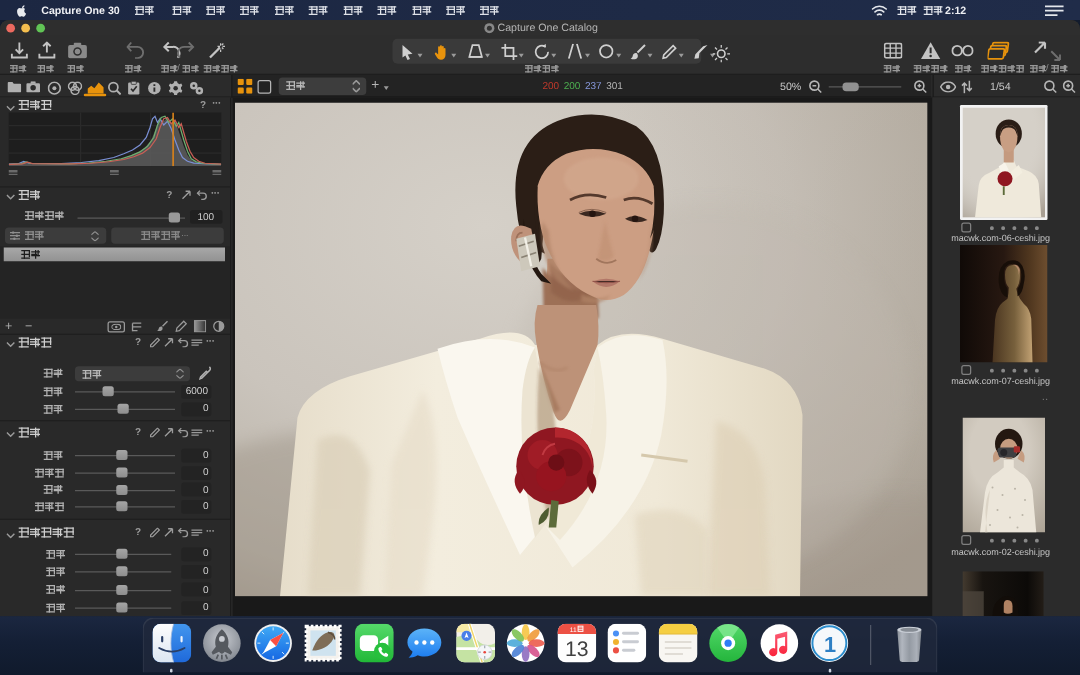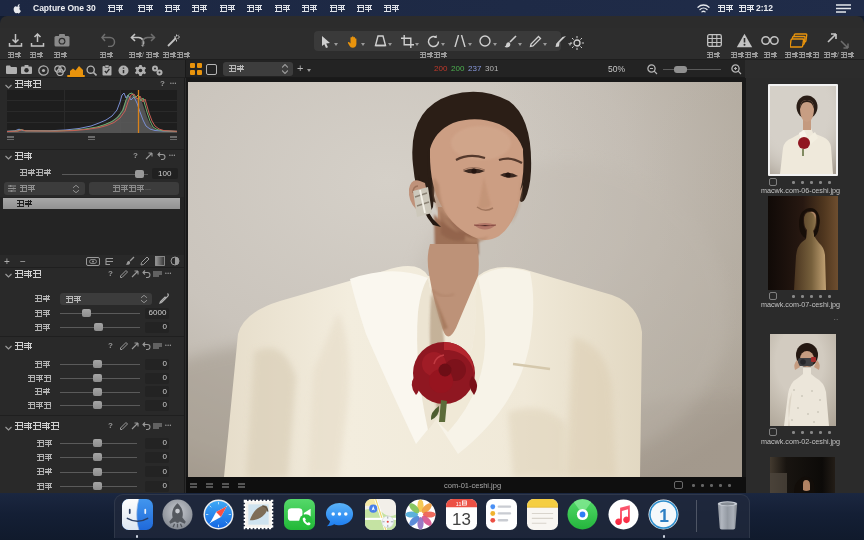--- a/index.html
+++ b/index.html
@@ -47,20 +47,30 @@
 <div class="ab" style="left:718px;top:4.5px;color:#e4e7ec;"><i class="z" style="width:7px;height:7px"></i><i class="z b" style="width:7px;height:7px"></i></div>
 <div class="ab" style="left:739px;top:4.5px;color:#e4e7ec;"><i class="z" style="width:7px;height:7px"></i><i class="z b" style="width:7px;height:7px"></i></div>
 <div class="ab" style="left:756px;top:4px;font-size:8.5px;color:#eceef2;font-weight:600;">2:12</div>
 <svg class="ab" style="left:836px;top:4px" width="15" height="9" viewBox="0 0 15 9">
 <g stroke="#e4e7ec" stroke-width="1.4">
         <path d="M0 1h15M0 4.5h15M0 8h10"></path>
       </g>
     </svg>
 </div>
 <div class="ab" style="left:0;top:16px;width:864px;height:477px;background:#2c2c2c;border-radius:7px 7px 0 0;overflow:hidden">
+<div class="ab" style="left:0;top:0;width:864px;height:12px;background:#2e2e2e">
+<div class="ab" style="left:5.0px;top:2.5px;width:7px;height:7px;border-radius:50%;background:#ed6a5f"></div>
+<div class="ab" style="left:17.0px;top:2.5px;width:7px;height:7px;border-radius:50%;background:#f5bf4e"></div>
+<div class="ab" style="left:29.0px;top:2.5px;width:7px;height:7px;border-radius:50%;background:#61c455"></div>
+<svg class="ab" style="left:387px;top:1.5px" width="9" height="9" viewBox="0 0 9 9">
+<circle cx="4.5" cy="4.5" r="4" fill="#888"></circle>
+        <circle cx="4.5" cy="4.5" r="2" fill="#333"></circle>
+      </svg>
+<div class="ab" style="left:398px;top:2px;font-size:8.5px;color:#b4b4b4;font-weight:400;">Capture One Catalog</div>
+</div>
 <div class="ab" style="left:0;top:12px;width:864px;height:32px;background:#2d2d2d;border-bottom:1px solid #1e1e1e">
 <svg class="ab" style="left:8px;top:5px" width="15" height="15" viewBox="0 0 15 15">
 <g stroke="#c3c3c3" stroke-width="1.5" fill="none">
           <path d="M7.5 1v8M4.5 6.5 7.5 9.5 10.5 6.5"></path>
           <path d="M1.5 10v3h12v-3"></path>
         </g>
       </svg>
 <svg class="ab" style="left:30px;top:5px" width="15" height="15" viewBox="0 0 15 15">
 <g stroke="#c3c3c3" stroke-width="1.5" fill="none">
           <path d="M7.5 9V1.5M4.5 4 7.5 1 10.5 4"></path>
@@ -278,28 +288,47 @@
 <div class="ab" style="left:43px;top:5px;color:#b8b8b8;"><i class="z" style="width:7px;height:7px"></i><i class="z b" style="width:7px;height:7px"></i></div>
 <svg class="ab" style="left:96px;top:4px" width="6" height="10" viewBox="0 0 6 10">
         <path d="M0 3.5 3 0.5 6 3.5M0 6.5 3 9.5 6 6.5" fill="none" stroke="#999" stroke-width="1.2"></path>
       </svg>
 <div class="ab" style="left:111px;top:3px;font-size:11px;color:#b5b5b5;font-weight:400;">+</div>
 <div class="ab" style="left:121px;top:9px;width:0;height:0;border-left:2.5px solid transparent;border-right:2.5px solid transparent;border-top:3px solid #9a9a9a"></div>
 <div class="ab" style="left:248px;top:5px;font-size:8px;color:#c0392b;font-weight:400;">200</div>
 <div class="ab" style="left:265px;top:5px;font-size:8px;color:#4caf50;font-weight:400;">200</div>
 <div class="ab" style="left:282px;top:5px;font-size:8px;color:#8899dd;font-weight:400;">237</div>
 <div class="ab" style="left:299px;top:5px;font-size:8px;color:#b5b5b5;font-weight:400;">301</div>
-<div class="ab" style="left:422px;top:4.5px;font-size:8.5px;color:#c8c8c8;font-weight:400;">50%</div>
+<div class="ab" style="left:438px;top:4.5px;font-size:8.5px;color:#c8c8c8;font-weight:400;">50%</div>
 <svg class="ab" style="left:461px;top:4px" width="11" height="11" viewBox="0 0 11 11">
         <circle cx="4.5" cy="4.5" r="3.6" fill="none" stroke="#b5b5b5" stroke-width="1.3"></circle>
         <path d="M7.2 7.2 10 10M3 4.5h3" stroke="#b5b5b5" stroke-width="1.2"></path>
       </svg>
 <div class="ab" style="left:477px;top:8.5px;width:58px;height:1px;background:#5a5a5a"></div>
 <div class="ab" style="left:488px;top:5.5px;width:13px;height:7px;background:#909090;border-radius:3px"></div>
 <svg class="ab" style="left:545px;top:4px" width="11" height="11" viewBox="0 0 11 11">
+        <circle cx="4.5" cy="4.5" r="3.6" fill="none" stroke="#b5b5b5" stroke-width="1.3"></circle>
+        <path d="M7.2 7.2 10 10M3 4.5h3M4.5 3v3" stroke="#b5b5b5" stroke-width="1.2"></path>
+      </svg>
+</div>
+<div class="ab" style="left:746px;top:44px;width:118px;height:18px;background:#2b2b2b;border-bottom:1px solid #202020;border-left:1px solid #1a1a1a">
+<svg class="ab" style="left:5px;top:5px" width="13" height="9" viewBox="0 0 13 9">
+        <path d="M.5 4.5C2 1.7 4 .5 6.5.5S11 1.7 12.5 4.5C11 7.3 9 8.5 6.5 8.5S2 7.3.5 4.5Z" fill="none" stroke="#b5b5b5" stroke-width="1.2"></path>
+        <circle cx="6.5" cy="4.5" r="1.8" fill="#b5b5b5"></circle>
+      </svg>
+<svg class="ab" style="left:22px;top:3.5px" width="9" height="11" viewBox="0 0 9 11">
+        <path d="M2.5 10.5v-8M0.5 4.5 2.5 2.5 4.5 4.5" fill="none" stroke="#b5b5b5" stroke-width="1.2"></path>
+        <path d="M6.5 0.5v8M4.5 6.5 6.5 8.5 8.5 6.5" fill="none" stroke="#b5b5b5" stroke-width="1.2"></path>
+      </svg>
+<div class="ab" style="left:45px;top:4.5px;font-size:8.5px;color:#c8c8c8;font-weight:400;">1/54</div>
+<svg class="ab" style="left:88px;top:4px" width="11" height="11" viewBox="0 0 11 11">
+        <circle cx="4.5" cy="4.5" r="3.6" fill="none" stroke="#b5b5b5" stroke-width="1.3"></circle>
+        <path d="M7.2 7.2 10 10" stroke="#b5b5b5" stroke-width="1.2"></path>
+      </svg>
+<svg class="ab" style="left:103px;top:4px" width="11" height="11" viewBox="0 0 11 11">
         <circle cx="4.5" cy="4.5" r="3.6" fill="none" stroke="#b5b5b5" stroke-width="1.3"></circle>
         <path d="M7.2 7.2 10 10M3 4.5h3M4.5 3v3" stroke="#b5b5b5" stroke-width="1.2"></path>
       </svg>
 </div>
 </div>
 <div class="ab" style="left:0;top:78px;width:185px;height:415px;background:#292929;border-right:1px solid #1b1b1b;overflow:hidden">
 <svg class="ab" style="left:5px;top:5.5px" width="7" height="5" viewBox="0 0 7 5">
       <path d="M0.5 1 3.5 4 6.5 1" fill="none" stroke="#9a9a9a" stroke-width="1.2"></path>
     </svg>
 <div class="ab" style="left:15px;top:2px;color:#cfcfcf;"><i class="z" style="width:8px;height:8px"></i><i class="z b" style="width:8px;height:8px"></i><i class="z" style="width:8px;height:8px"></i></div>
@@ -618,37 +647,20 @@
 
 <path d="M332 95 Q336 118 322 140 L330 118Z" fill="#b2876c" opacity="0.5" filter="url(#bl2)"></path>
 <path d="M250 100 Q252 130 270 148 Q252 140 246 118 Q243 106 245 92Z" fill="#ad8165" opacity="0.6" filter="url(#bl2)"></path>
 <path d="M276 150 Q288 157 300 151 Q290 161 276 156Z" fill="#b08366" opacity="0.7" filter="url(#bl2)"></path>
 
 <path d="M224 106 L239 102 L243 128 L228 132Z" fill="#cdc8bb"></path>
 <path d="M226 112 L238 108 M228 121 L240 117" stroke="#8a8274" stroke-width="1.4"></path>
 <path d="M231 105 L236 128" stroke="#f2efe6" stroke-width="1.8"></path>
 </g>
 </svg>
-<div class="ab" style="left:0;top:399px;width:560px;height:16px;background:#0f0f0f">
-<div class="ab" style="left:4px;top:6px;width:7px;height:1.5px;background:#555"></div>
-      <div class="ab" style="left:4px;top:9px;width:7px;height:1.5px;background:#555"></div>
-<div class="ab" style="left:20px;top:6px;width:7px;height:1.5px;background:#555"></div>
-      <div class="ab" style="left:20px;top:9px;width:7px;height:1.5px;background:#555"></div>
-<div class="ab" style="left:36px;top:6px;width:7px;height:1.5px;background:#555"></div>
-      <div class="ab" style="left:36px;top:9px;width:7px;height:1.5px;background:#555"></div>
-<div class="ab" style="left:52px;top:6px;width:7px;height:1.5px;background:#555"></div>
-      <div class="ab" style="left:52px;top:9px;width:7px;height:1.5px;background:#555"></div>
-<div class="ab" style="left:258px;top:4.5px;font-size:7.5px;color:#a8a8a8;font-weight:400;">com-01-ceshi.jpg</div>
-<div class="ab" style="left:488px;top:3.5px;width:8.5px;height:8.5px;border:1px solid #6a6a6a;border-radius:2px"></div>
-<div class="ab" style="left:506px;top:7px;width:2.5px;height:2.5px;border-radius:50%;background:#666"></div>
-<div class="ab" style="left:515px;top:7px;width:2.5px;height:2.5px;border-radius:50%;background:#666"></div>
-<div class="ab" style="left:524px;top:7px;width:2.5px;height:2.5px;border-radius:50%;background:#666"></div>
-<div class="ab" style="left:533px;top:7px;width:2.5px;height:2.5px;border-radius:50%;background:#666"></div>
-<div class="ab" style="left:542px;top:7px;width:2.5px;height:2.5px;border-radius:50%;background:#666"></div>
-</div>
 </div>
 <div class="ab" style="left:746px;top:78px;width:118px;height:415px;background:#2b2b2b;overflow:hidden">
 <div class="ab" style="left:22px;top:6px;width:70px;height:92px;background:#f2f2f2;border-radius:1px">
 <svg class="ab" style="left:2px;top:2px" width="66" height="88" viewBox="0 0 66 88">
 <rect width="66" height="88" fill="#d5d0c8"></rect>
 <rect width="66" height="88" fill="url(#tb1)"></rect>
         <defs>
           <radialGradient id="tb1" cx="40%" cy="25%" r="90%">
             <stop offset="0.5" stop-color="#d8d3cb" stop-opacity="0"></stop>
             <stop offset="1" stop-color="#a89f93"></stop>

